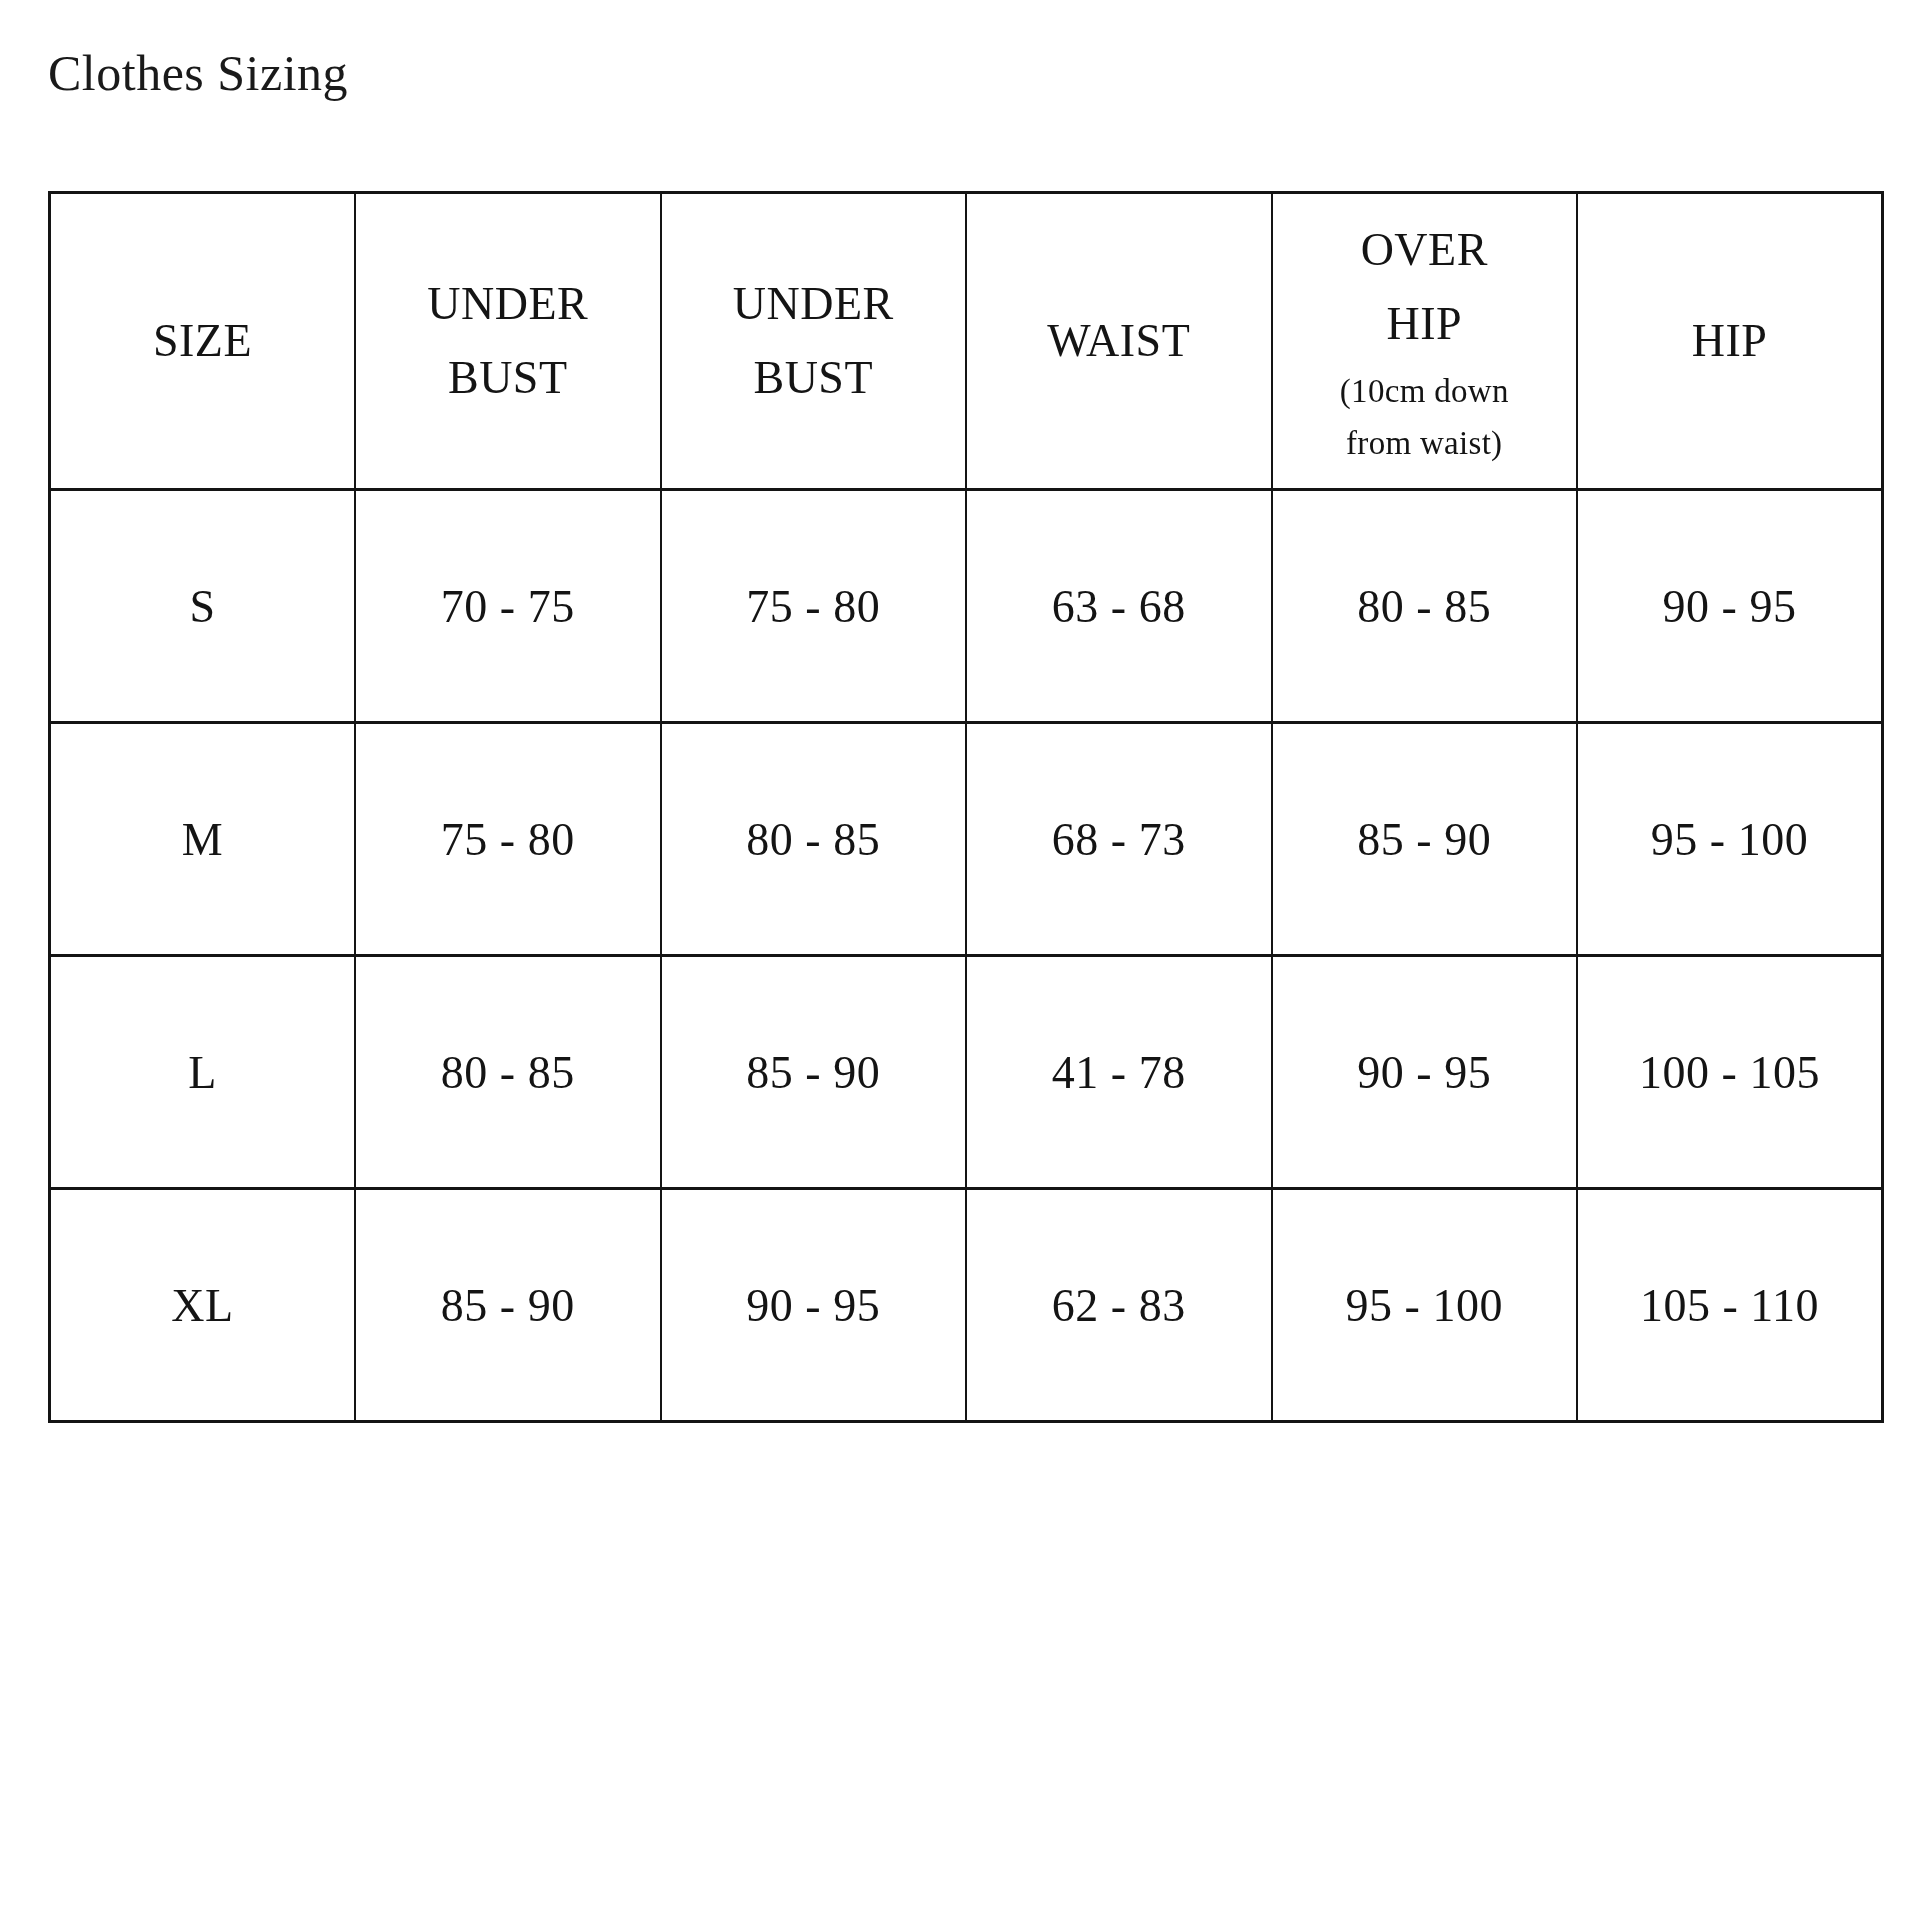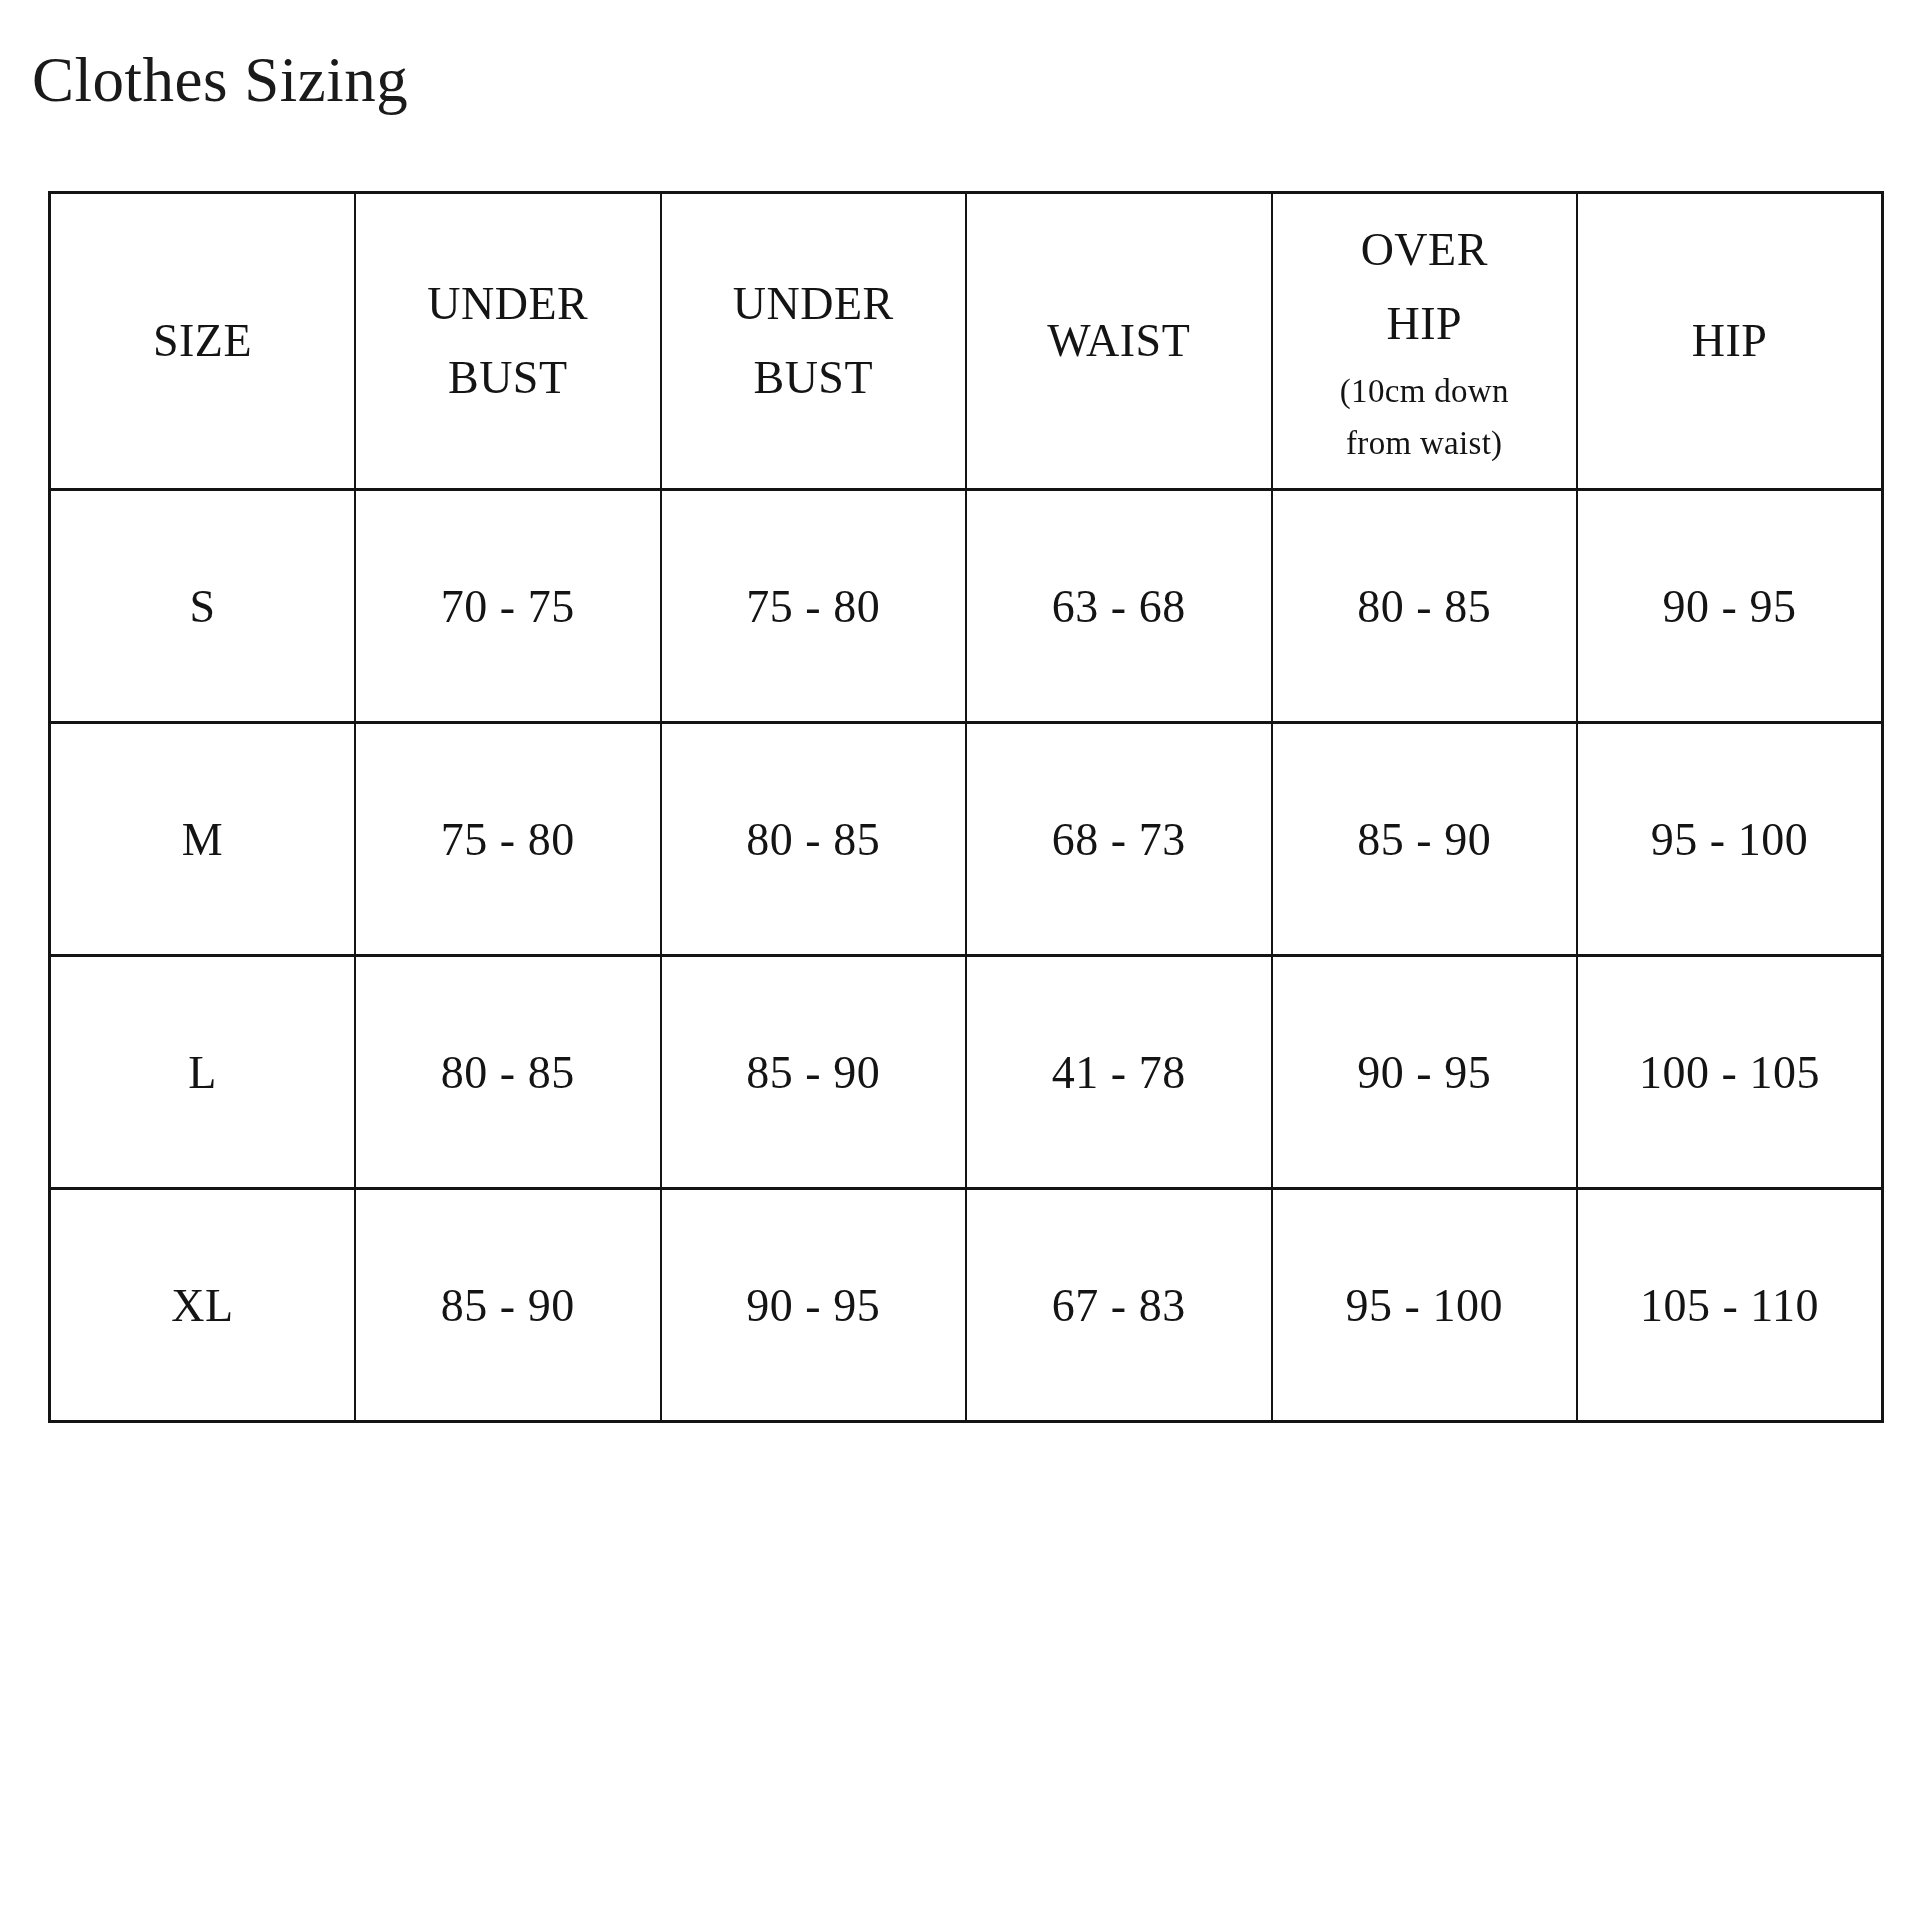--- a/index.html
+++ b/index.html
@@ -10,24 +10,24 @@
   body {
     position: relative;
     width: 1927px;
     height: 1927px;
     font-family: "Liberation Serif", serif;
     color: #141414;
     overflow: hidden;
   }
   .page-title {
     position: absolute;
-    left: 32px;
+    left: 48px;
     top: 44px;
     margin: 0;
-    font-size: 63px;
+    font-size: 50px;
     font-weight: 400;
     color: #1a1a1a;
     letter-spacing: 0.5px;
     white-space: nowrap;
   }
   table.sizing {
     position: absolute;
     left: 48px;
     top: 191px;
     width: 1836px;
@@ -135,19 +135,19 @@
       <td class="cell">80 - 85</td>
       <td class="cell">85 - 90</td>
       <td class="cell">41 - 78</td>
       <td class="cell">90 - 95</td>
       <td class="cell">100 - 105</td>
     </tr>
     <tr>
       <td class="size-cell">XL</td>
       <td class="cell">85 - 90</td>
       <td class="cell">90 - 95</td>
-      <td class="cell">67 - 83</td>
+      <td class="cell">62 - 83</td>
       <td class="cell">95 - 100</td>
       <td class="cell">105 - 110</td>
     </tr>
   </tbody>
 </table>
 
 
 </body></html>

